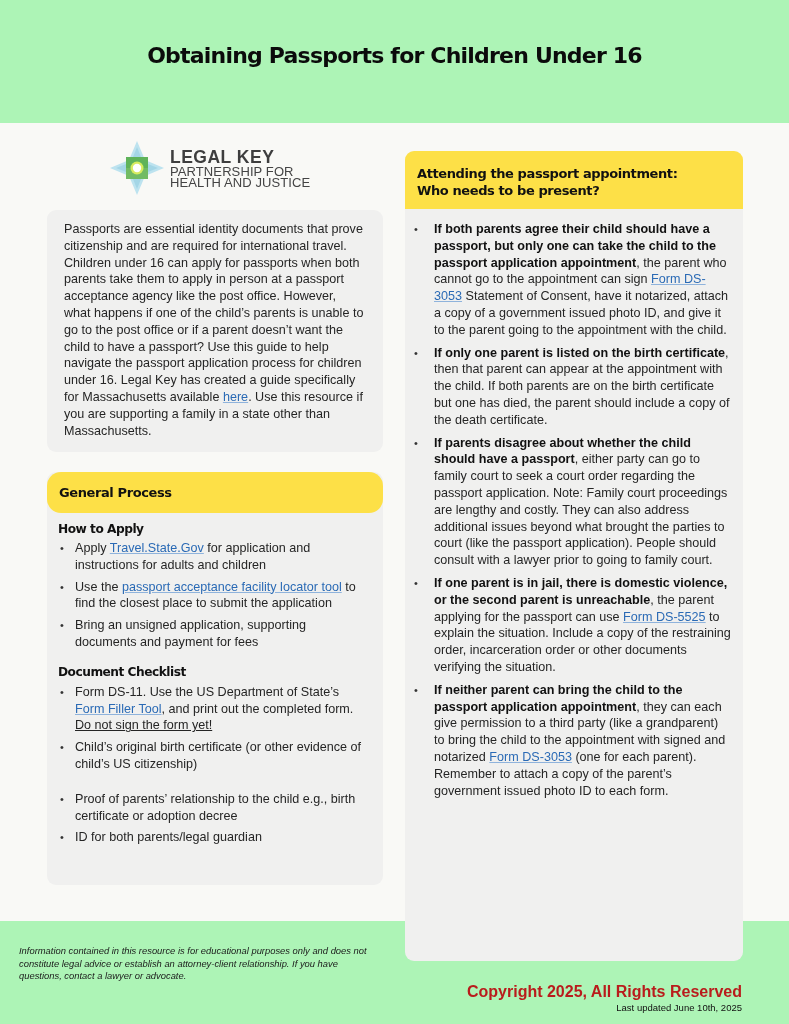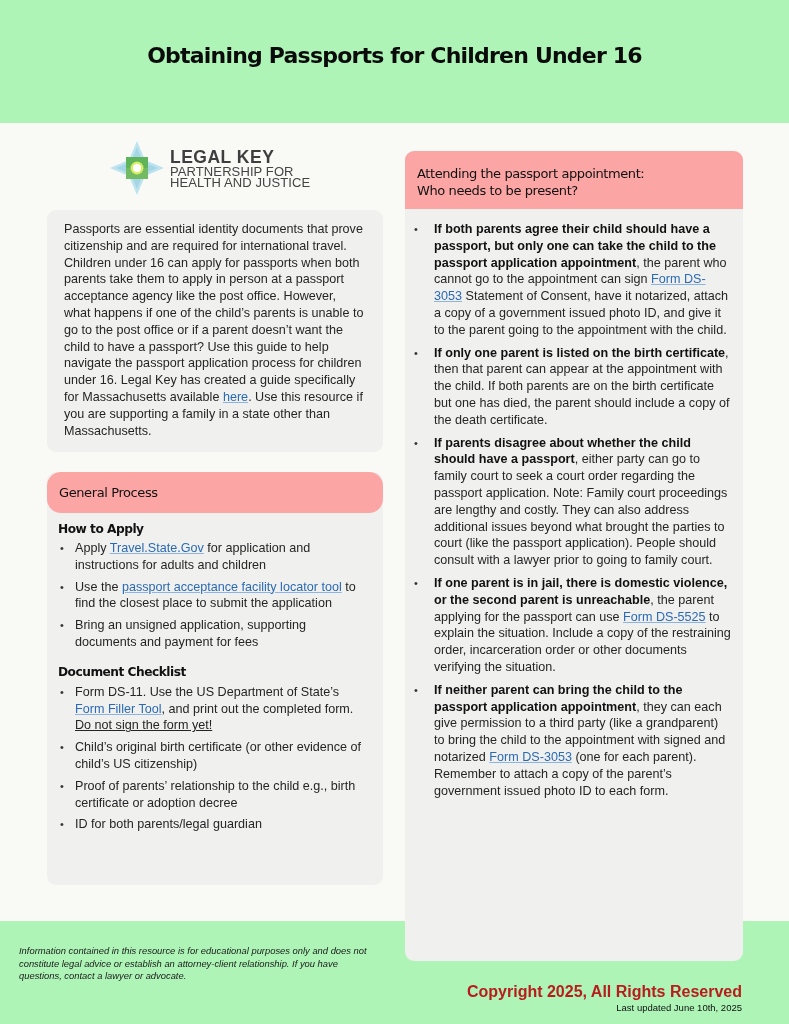--- a/index.html
+++ b/index.html
@@ -46,22 +46,22 @@
   .card {
     position: absolute; background: #f0f0ef; border-radius: 9px;
     overflow: hidden;
   }
   .intro {
     left: 47px; top: 210px; width: 336px; height: 242px;
     padding: 11px 18px 0 17px;
     font-size: 12.6px; line-height: 16.8px; color: #252525;
   }
   .card-head {
-    background: #fca5a5; padding: 0 12px;
-    font-family: "DejaVu Sans", sans-serif; font-weight: 400;
+    background: #fde047; padding: 0 12px;
+    font-family: "DejaVu Sans", sans-serif; font-weight: 700;
     color: #111; letter-spacing: -0.4px;
   }
   .general { left: 47px; top: 472px; width: 336px; height: 413px; }
   .general .card-head { height: 41px; display: flex; align-items: center; font-size: 13px; border-radius: 14px; }
   .section-title {
     font-family: "DejaVu Sans", sans-serif; font-weight: 800; font-size: 12.2px;
     letter-spacing: -0.5px; color: #111; padding: 0 11px;
   }
   ul.bul { list-style: none; padding: 0 14px 0 11px; }
   ul.bul li {
@@ -116,21 +116,21 @@
   <div class="card-head">General Process</div>
   <div class="section-title" style="margin-top:9px;">How to Apply</div>
   <ul class="bul" style="margin-top:4px;">
     <li style="margin-bottom:5px;"><span>Apply </span><a class="lnk" href="#">Travel.State.Gov</a><span> for application and instructions for adults and children</span></li>
     <li style="margin-bottom:5px;"><span>Use the </span><a class="lnk" href="#">passport acceptance facility locator tool</a><span> to find the closest place to submit the application</span></li>
     <li><span>Bring an unsigned application, supporting documents and payment for fees</span></li>
   </ul>
   <div class="section-title" style="margin-top:14px;">Document Checklist</div>
   <ul class="bul" style="margin-top:5px;">
     <li style="margin-bottom:5px;"><span>Form DS-11. Use the US Department of State’s </span><a class="lnk" href="#">Form Filler Tool</a><span>, and print out the completed form. </span><span class="ul">Do not sign the form yet!</span></li>
-    <li style="margin-bottom:5px;"><span>Child’s original birth certificate (or other evidence of child’s US citizenship)</span></li>
+    <li style="margin-bottom:18px;"><span>Child’s original birth certificate (or other evidence of child’s US citizenship)</span></li>
     <li style="margin-bottom:5px;"><span>Proof of parents’ relationship to the child e.g., birth certificate or adoption decree</span></li>
     <li><span>ID for both parents/legal guardian</span></li>
   </ul>
 </div>
 
 <div class="footer"></div>
 
 <div class="card attend">
   <div class="card-head">
     <div>Attending the passport appointment:</div>

